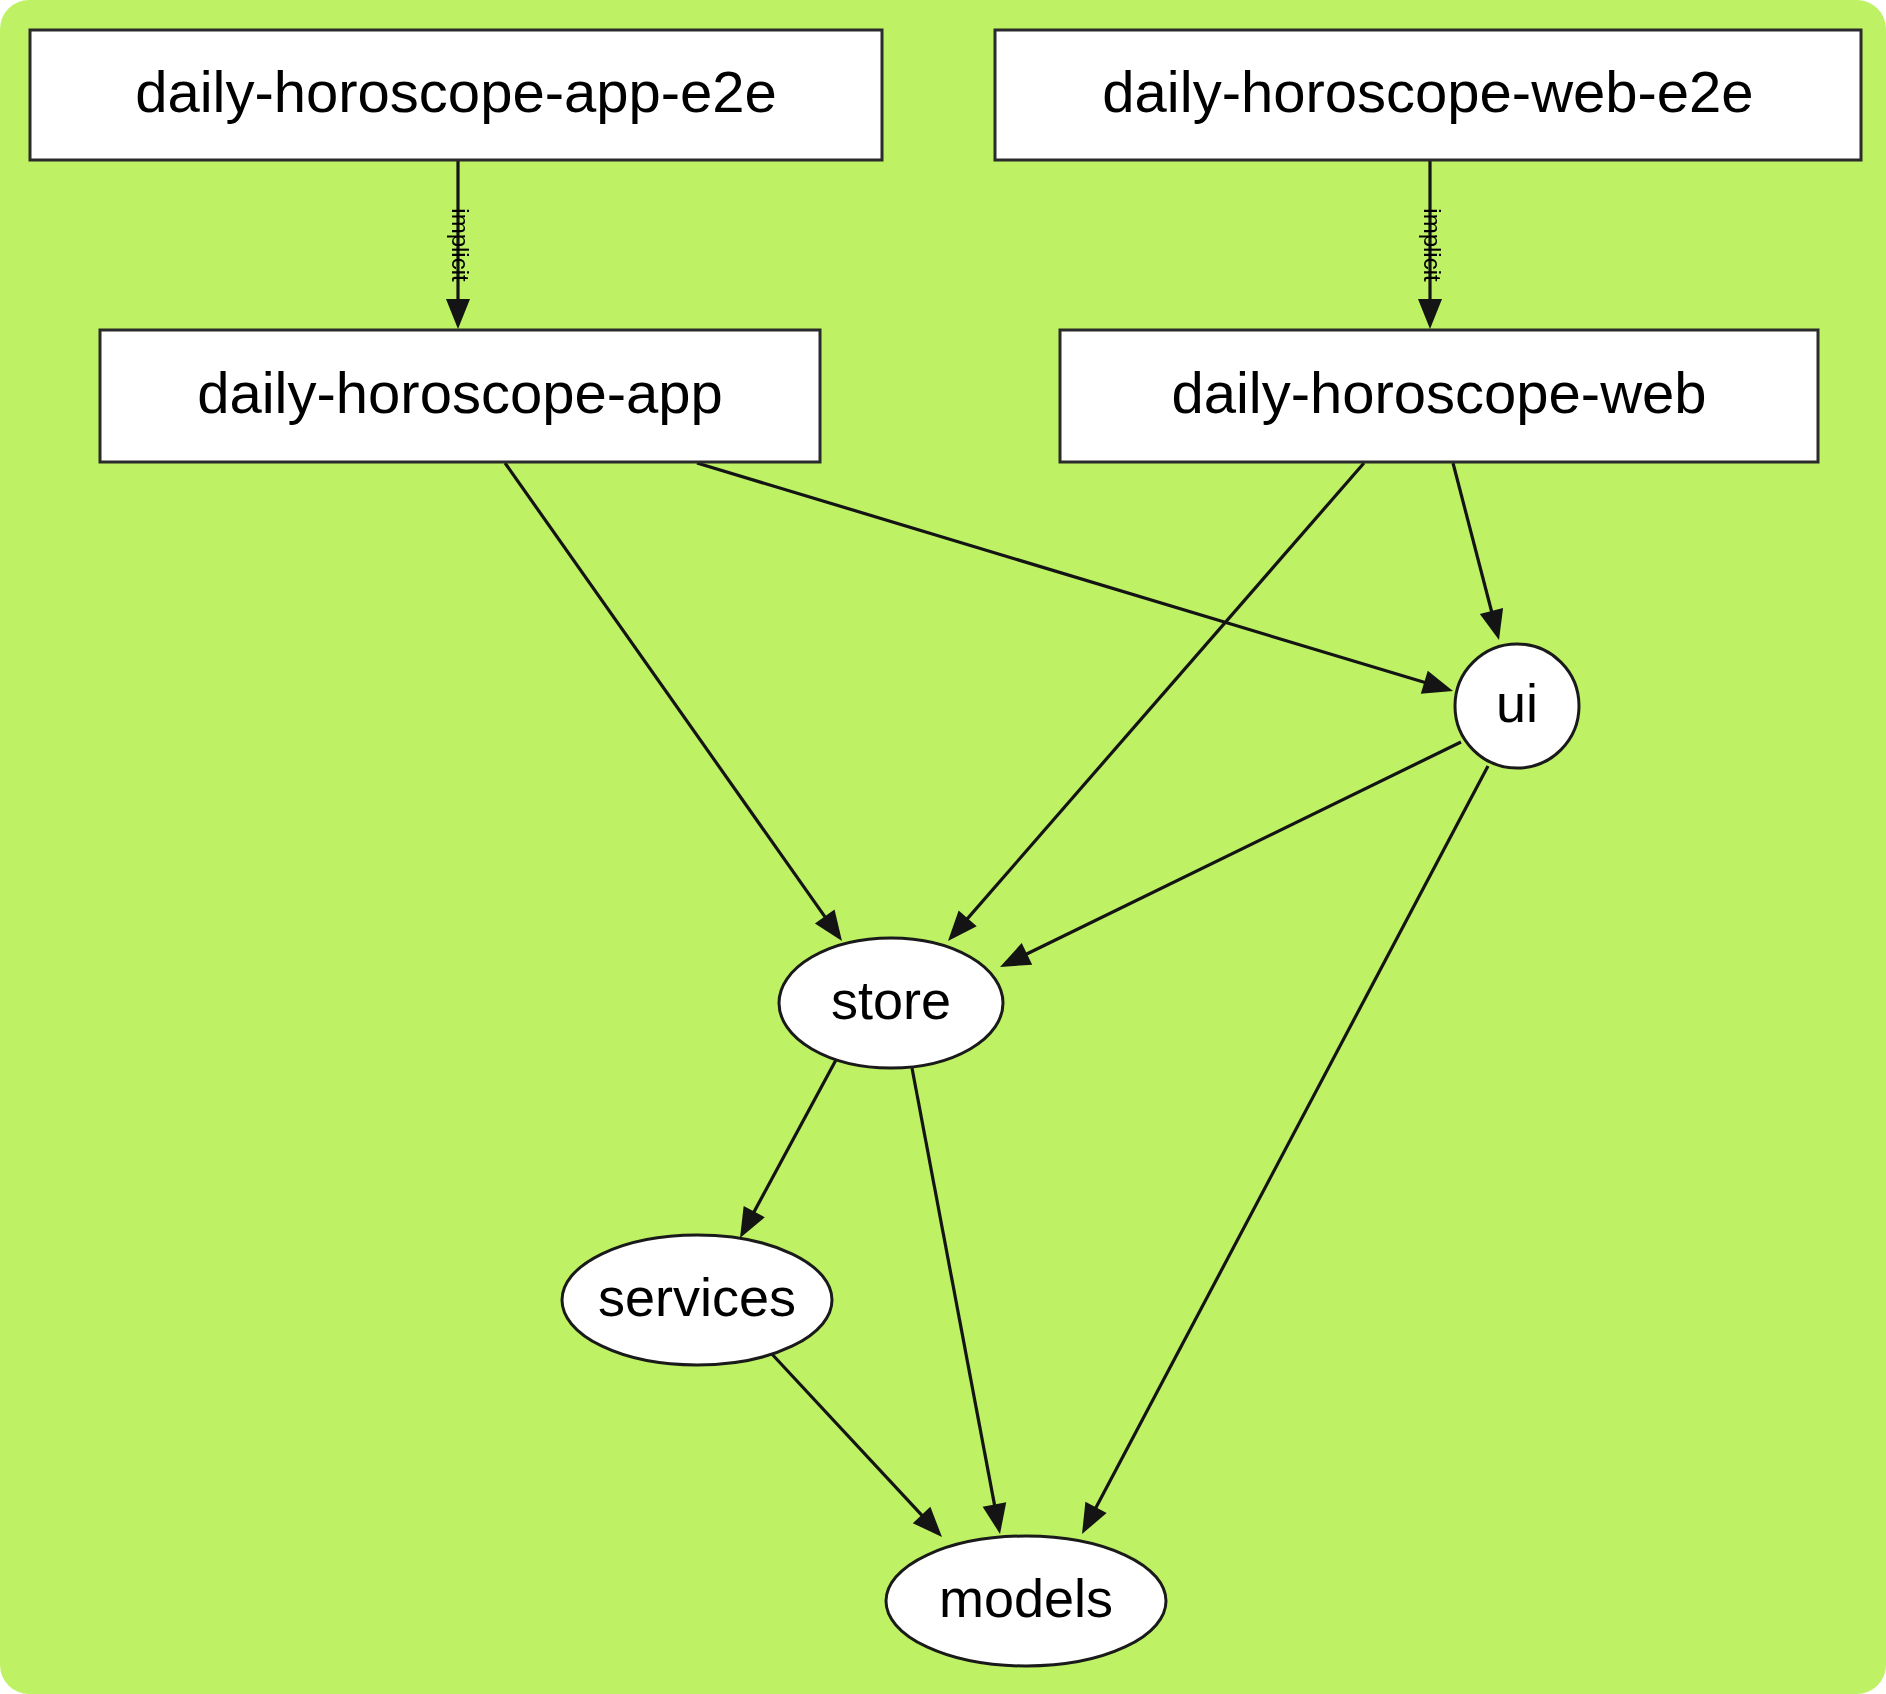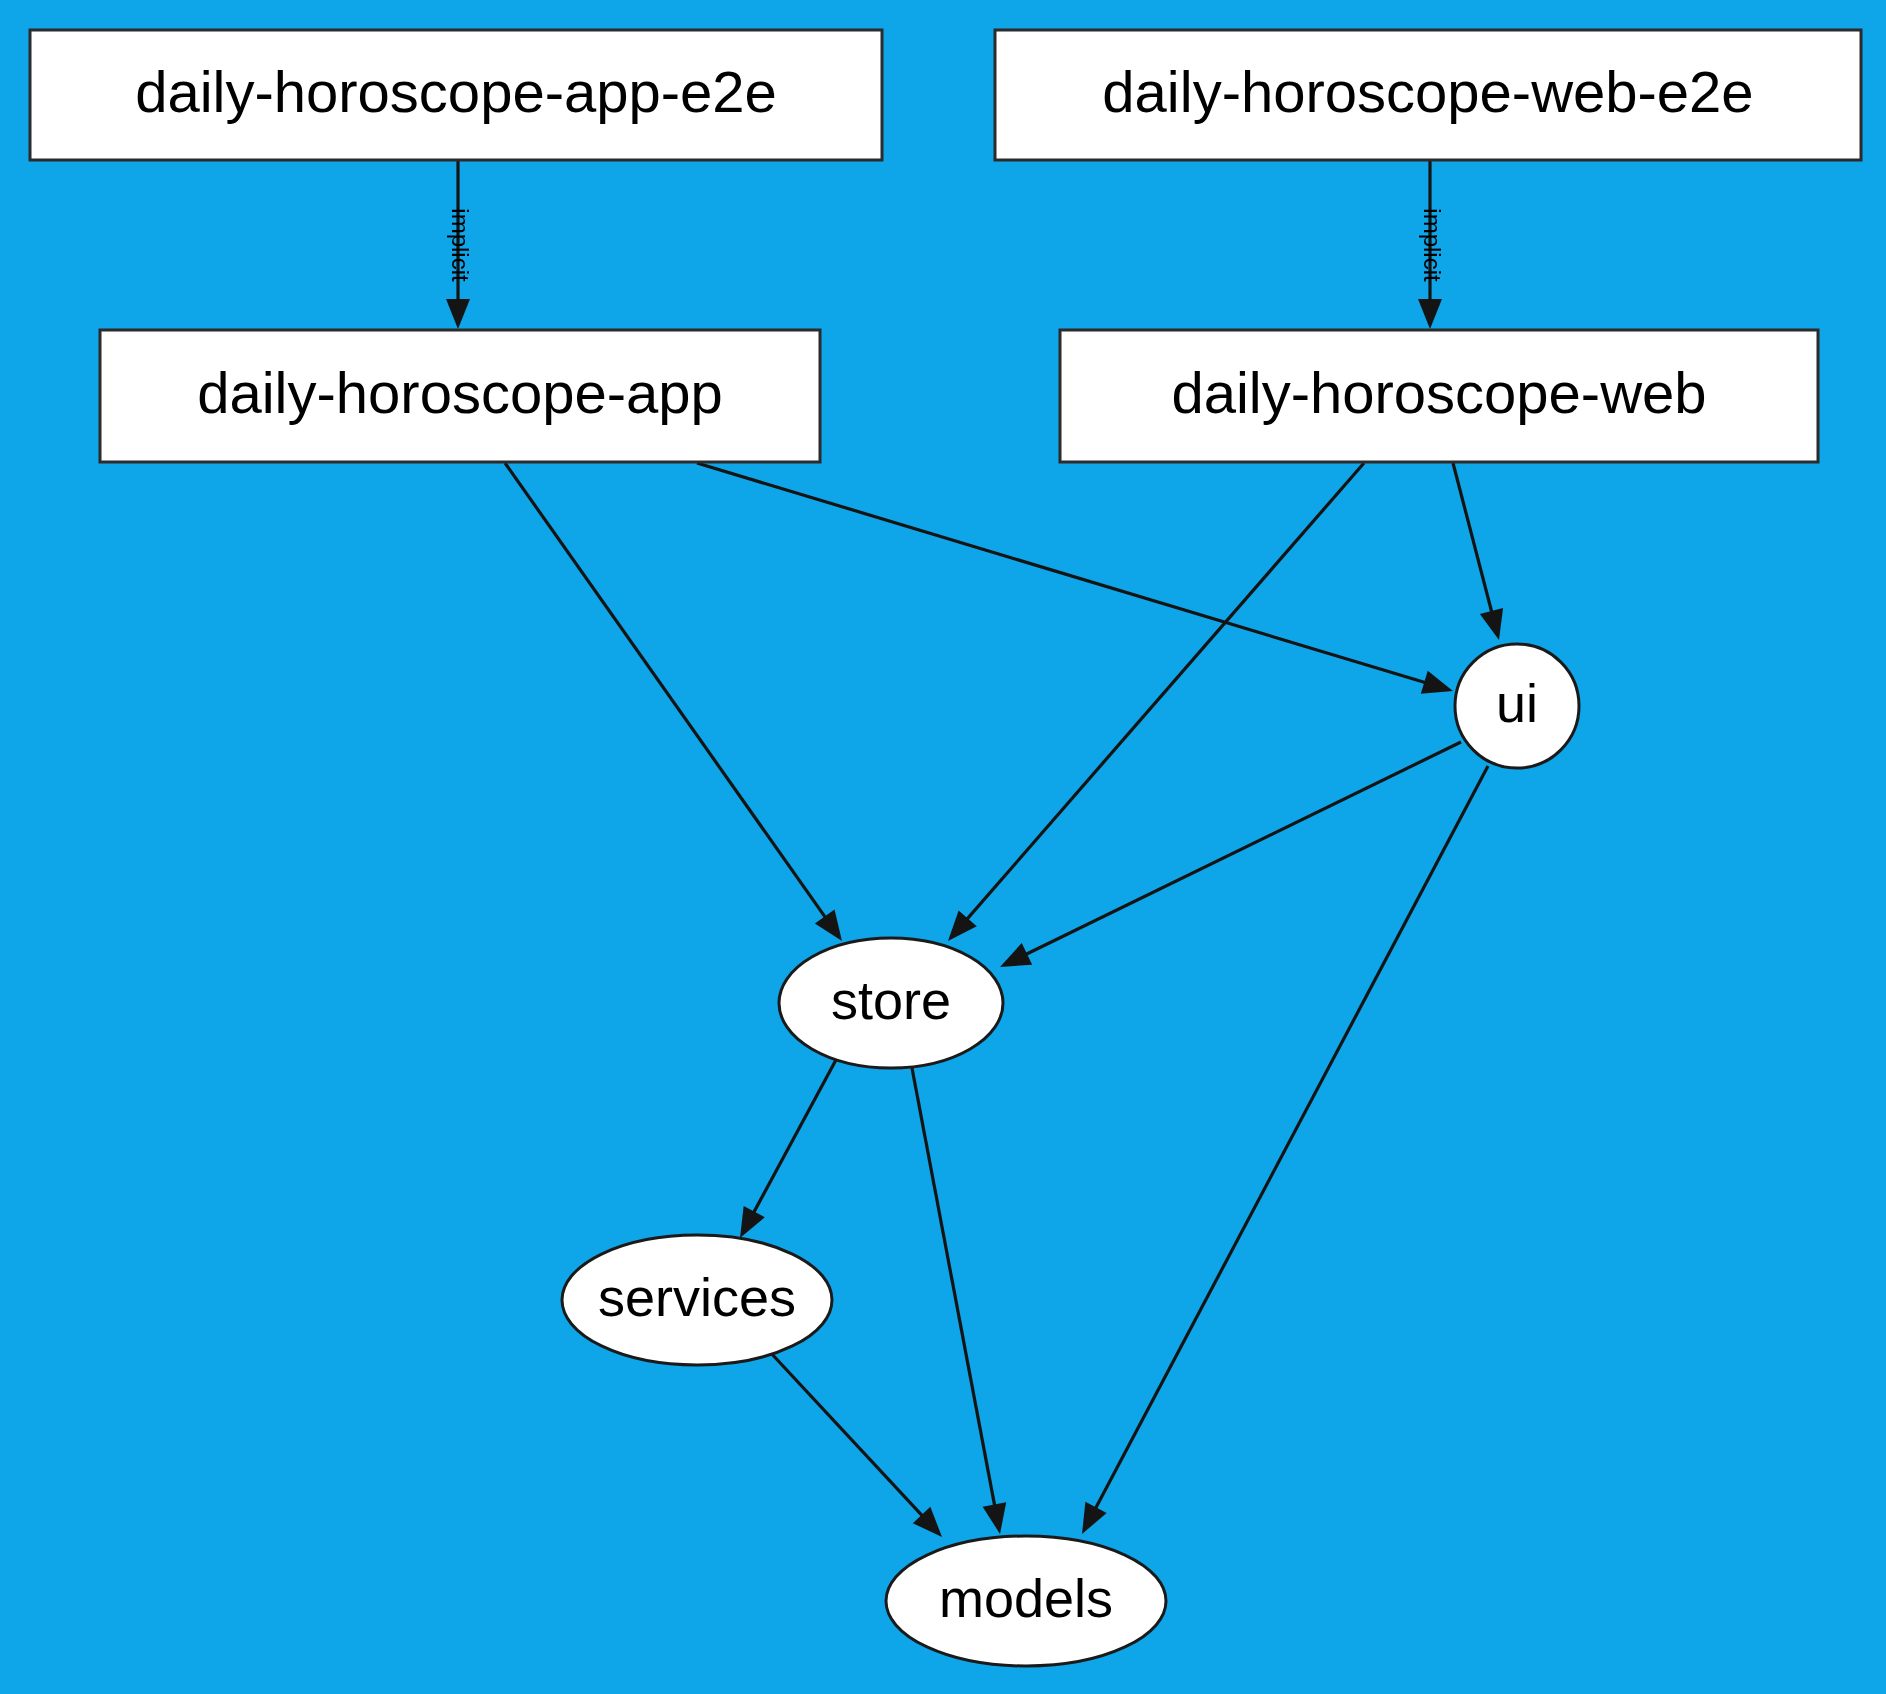--- a/index.html
+++ b/index.html
@@ -11,21 +11,22 @@
   body {
     width: 1886px;
     height: 1694px;
     font-family: "Liberation Sans", sans-serif;
     overflow: hidden;
   }
   #graph-root {
     position: relative;
     width: 1886px;
     height: 1694px;
-    background: #0ea5e9;
+    background: #bef264;
+    border-radius: 29px;
   }
   svg#graph-canvas {
     display: block;
     width: 1886px;
     height: 1694px;
   }
   .node-rect {
     fill: #ffffff;
     stroke: #2b2b2b;
     stroke-width: 3;

